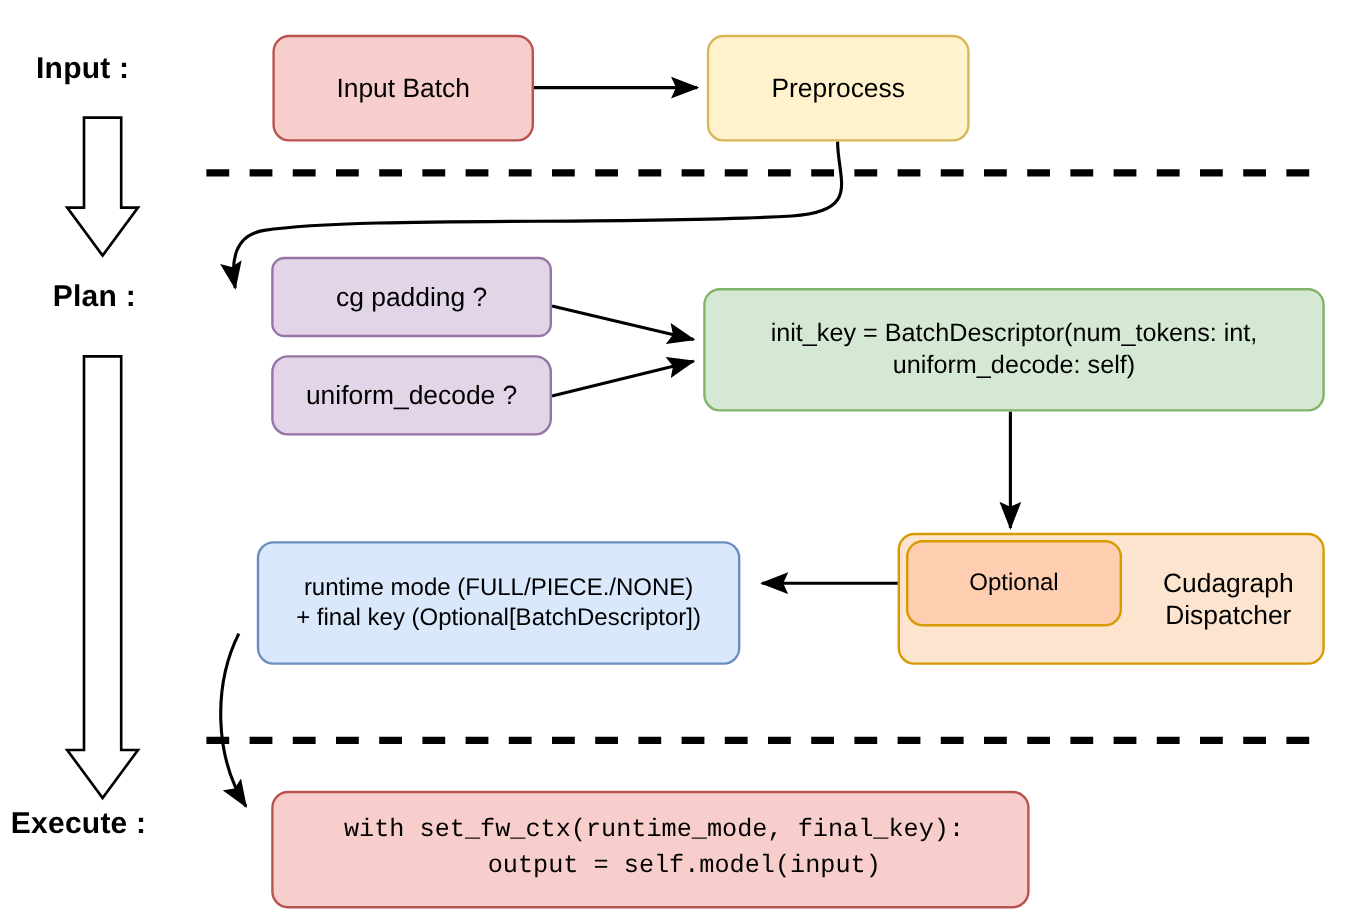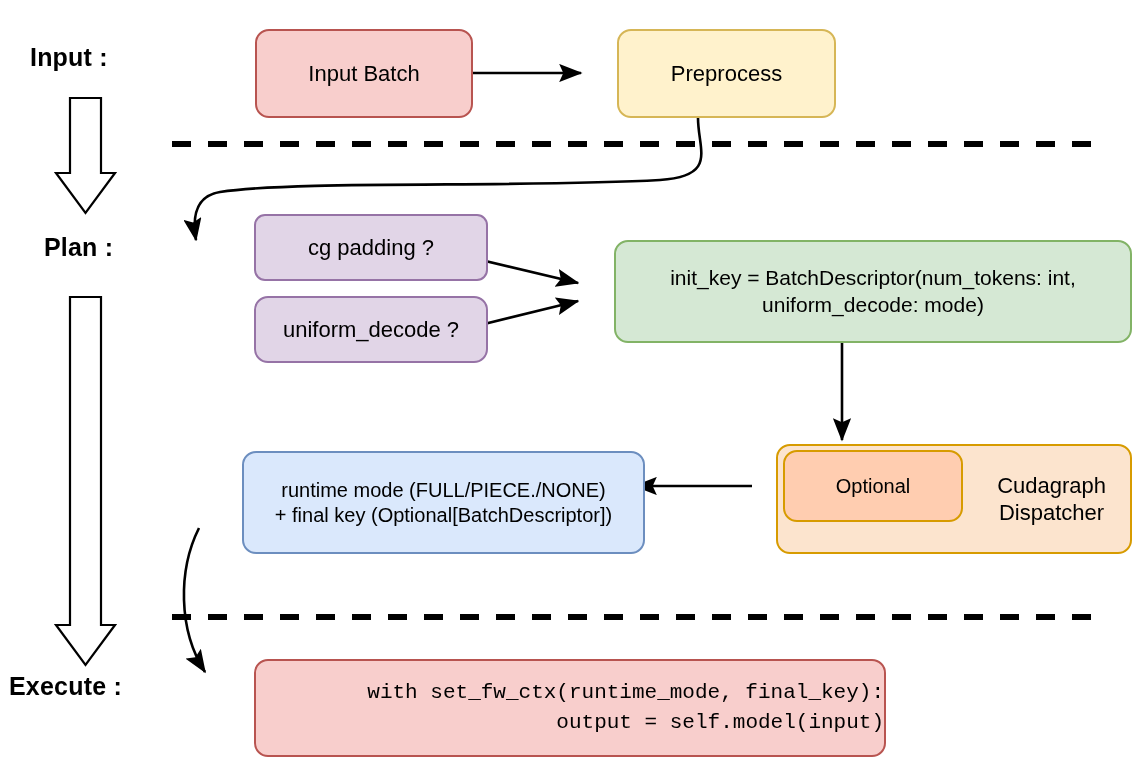--- a/index.html
+++ b/index.html
@@ -45,21 +45,20 @@
     display: flex;
     align-items: center;
     justify-content: center;
     text-align: center;
     border-style: solid;
     border-width: 2px;
     border-radius: 14px;
     font-family: "Liberation Sans", sans-serif;
     color: #000000;
     line-height: 1.25;
-    margin-left: 28px;
   }
   .node-label {
     display: block;
     width: 100%;
     white-space: pre-line;
   }
 
   .n-input-batch {
     left: 227px; top: 29px; width: 218px; height: 89px;
     background: #f8cecc; border-color: #b85450; font-size: 22px;
@@ -97,21 +96,21 @@
   }
   .n-execute-code {
     left: 226px; top: 659px; width: 632px; height: 98px;
     background: #f8cecc; border-color: #b85450;
     font-family: "Liberation Mono", monospace;
     font-size: 21px;
     justify-content: flex-start;
     padding-left: 6px;
   }
   .n-execute-code .node-label {
-    text-align: right;
+    text-align: center;
     white-space: pre;
     line-height: 1.45;
   }
 </style>
 </head>
 <body>
 
 <div id="canvas">
 
   <svg id="edges" viewBox="0 0 1142 770">
@@ -159,21 +158,21 @@
   <div class="node n-cg-padding">
     <span class="node-label">cg padding ?</span>
   </div>
 
   <div class="node n-uniform-decode">
     <span class="node-label">uniform_decode ?</span>
   </div>
 
   <div class="node n-init-key">
     <span class="node-label">init_key = BatchDescriptor(num_tokens: int,
-uniform_decode: mode)</span>
+uniform_decode: self)</span>
   </div>
 
   <div class="node n-runtime-mode">
     <span class="node-label">runtime mode (FULL/PIECE./NONE)
 + final key (Optional[BatchDescriptor])</span>
   </div>
 
   <div class="node n-cudagraph-dispatcher">
     <span class="node-label">Cudagraph
 Dispatcher</span>

